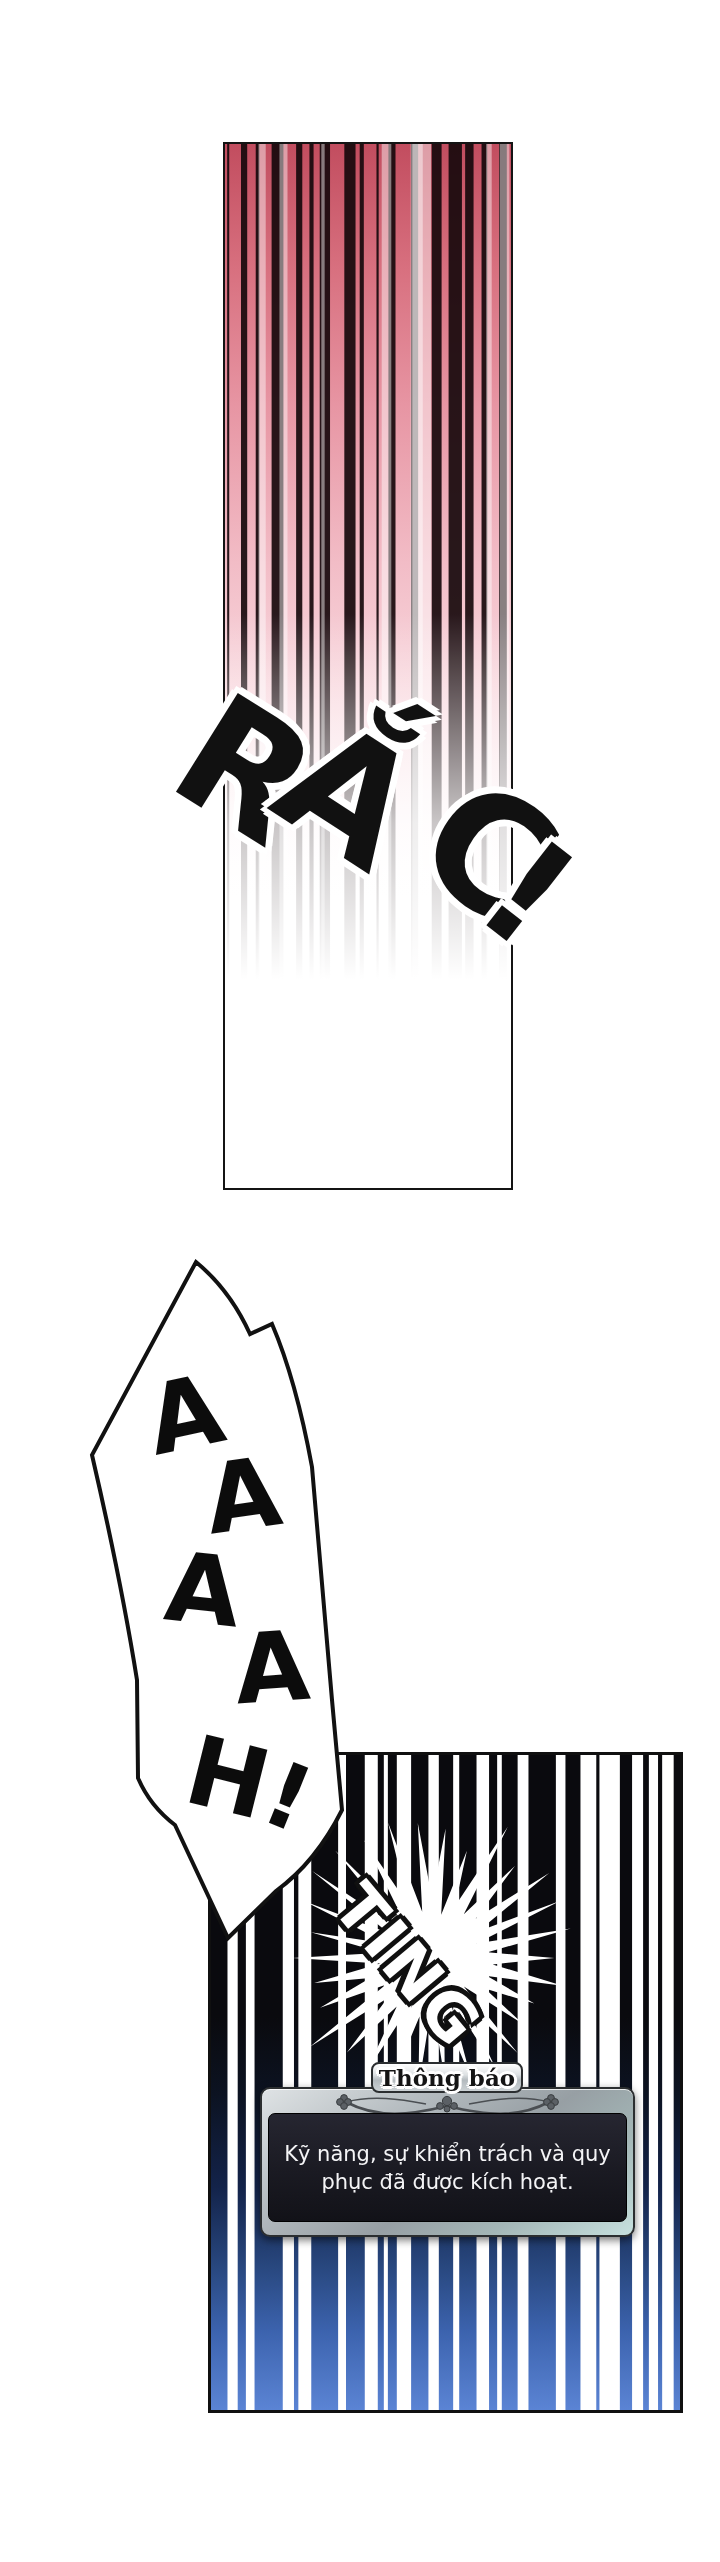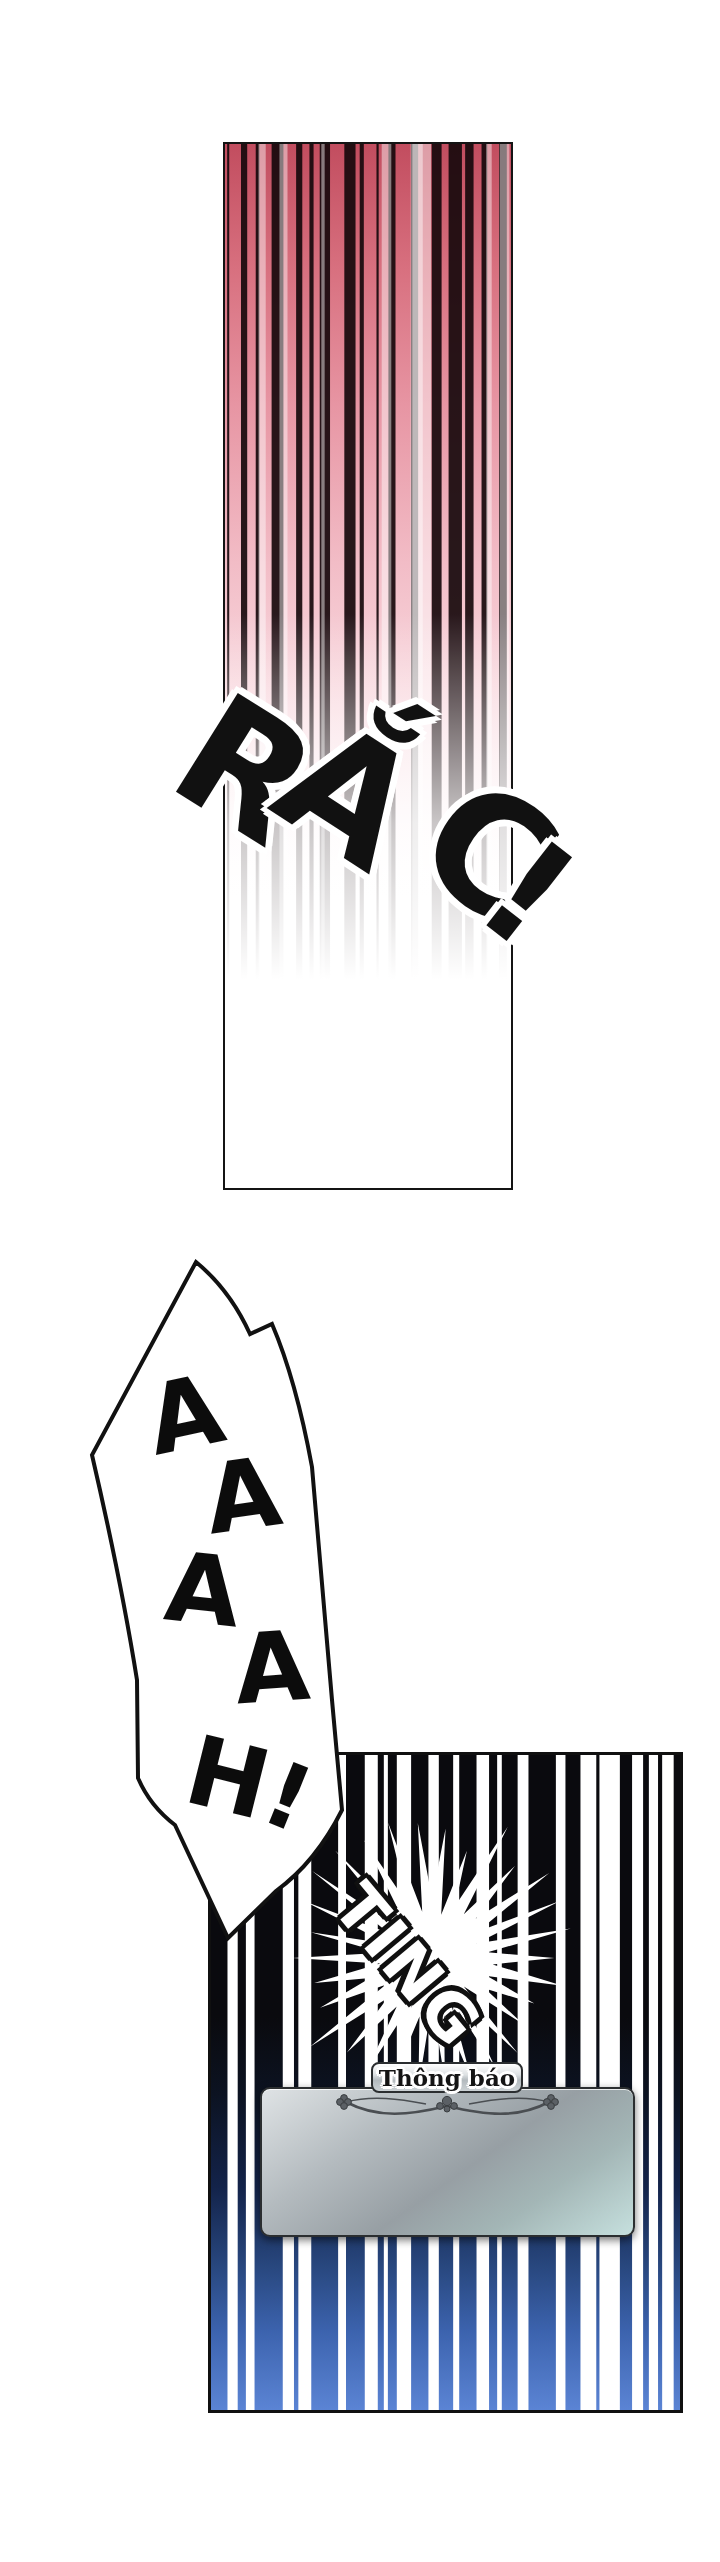--- a/index.html
+++ b/index.html
@@ -282,14 +282,18 @@
         <circle cx="110" cy="15" r="3.4"></circle>
       <circle cx="124" cy="15" r="3.4"></circle>
         <circle cx="117" cy="18" r="3"></circle>
     </g>
   </svg>
 
   <div class="notif-tab">
     <span class="notif-title">Thông báo</span>
   </div>
 
+  <div class="notif-body">
+    <div class="notif-line">Kỹ năng, sự khiển trách và quy</div>
+    <div class="notif-line">phục đã được kích hoạt.</div>
+  </div>
 
 </div>
 
 </body></html>

